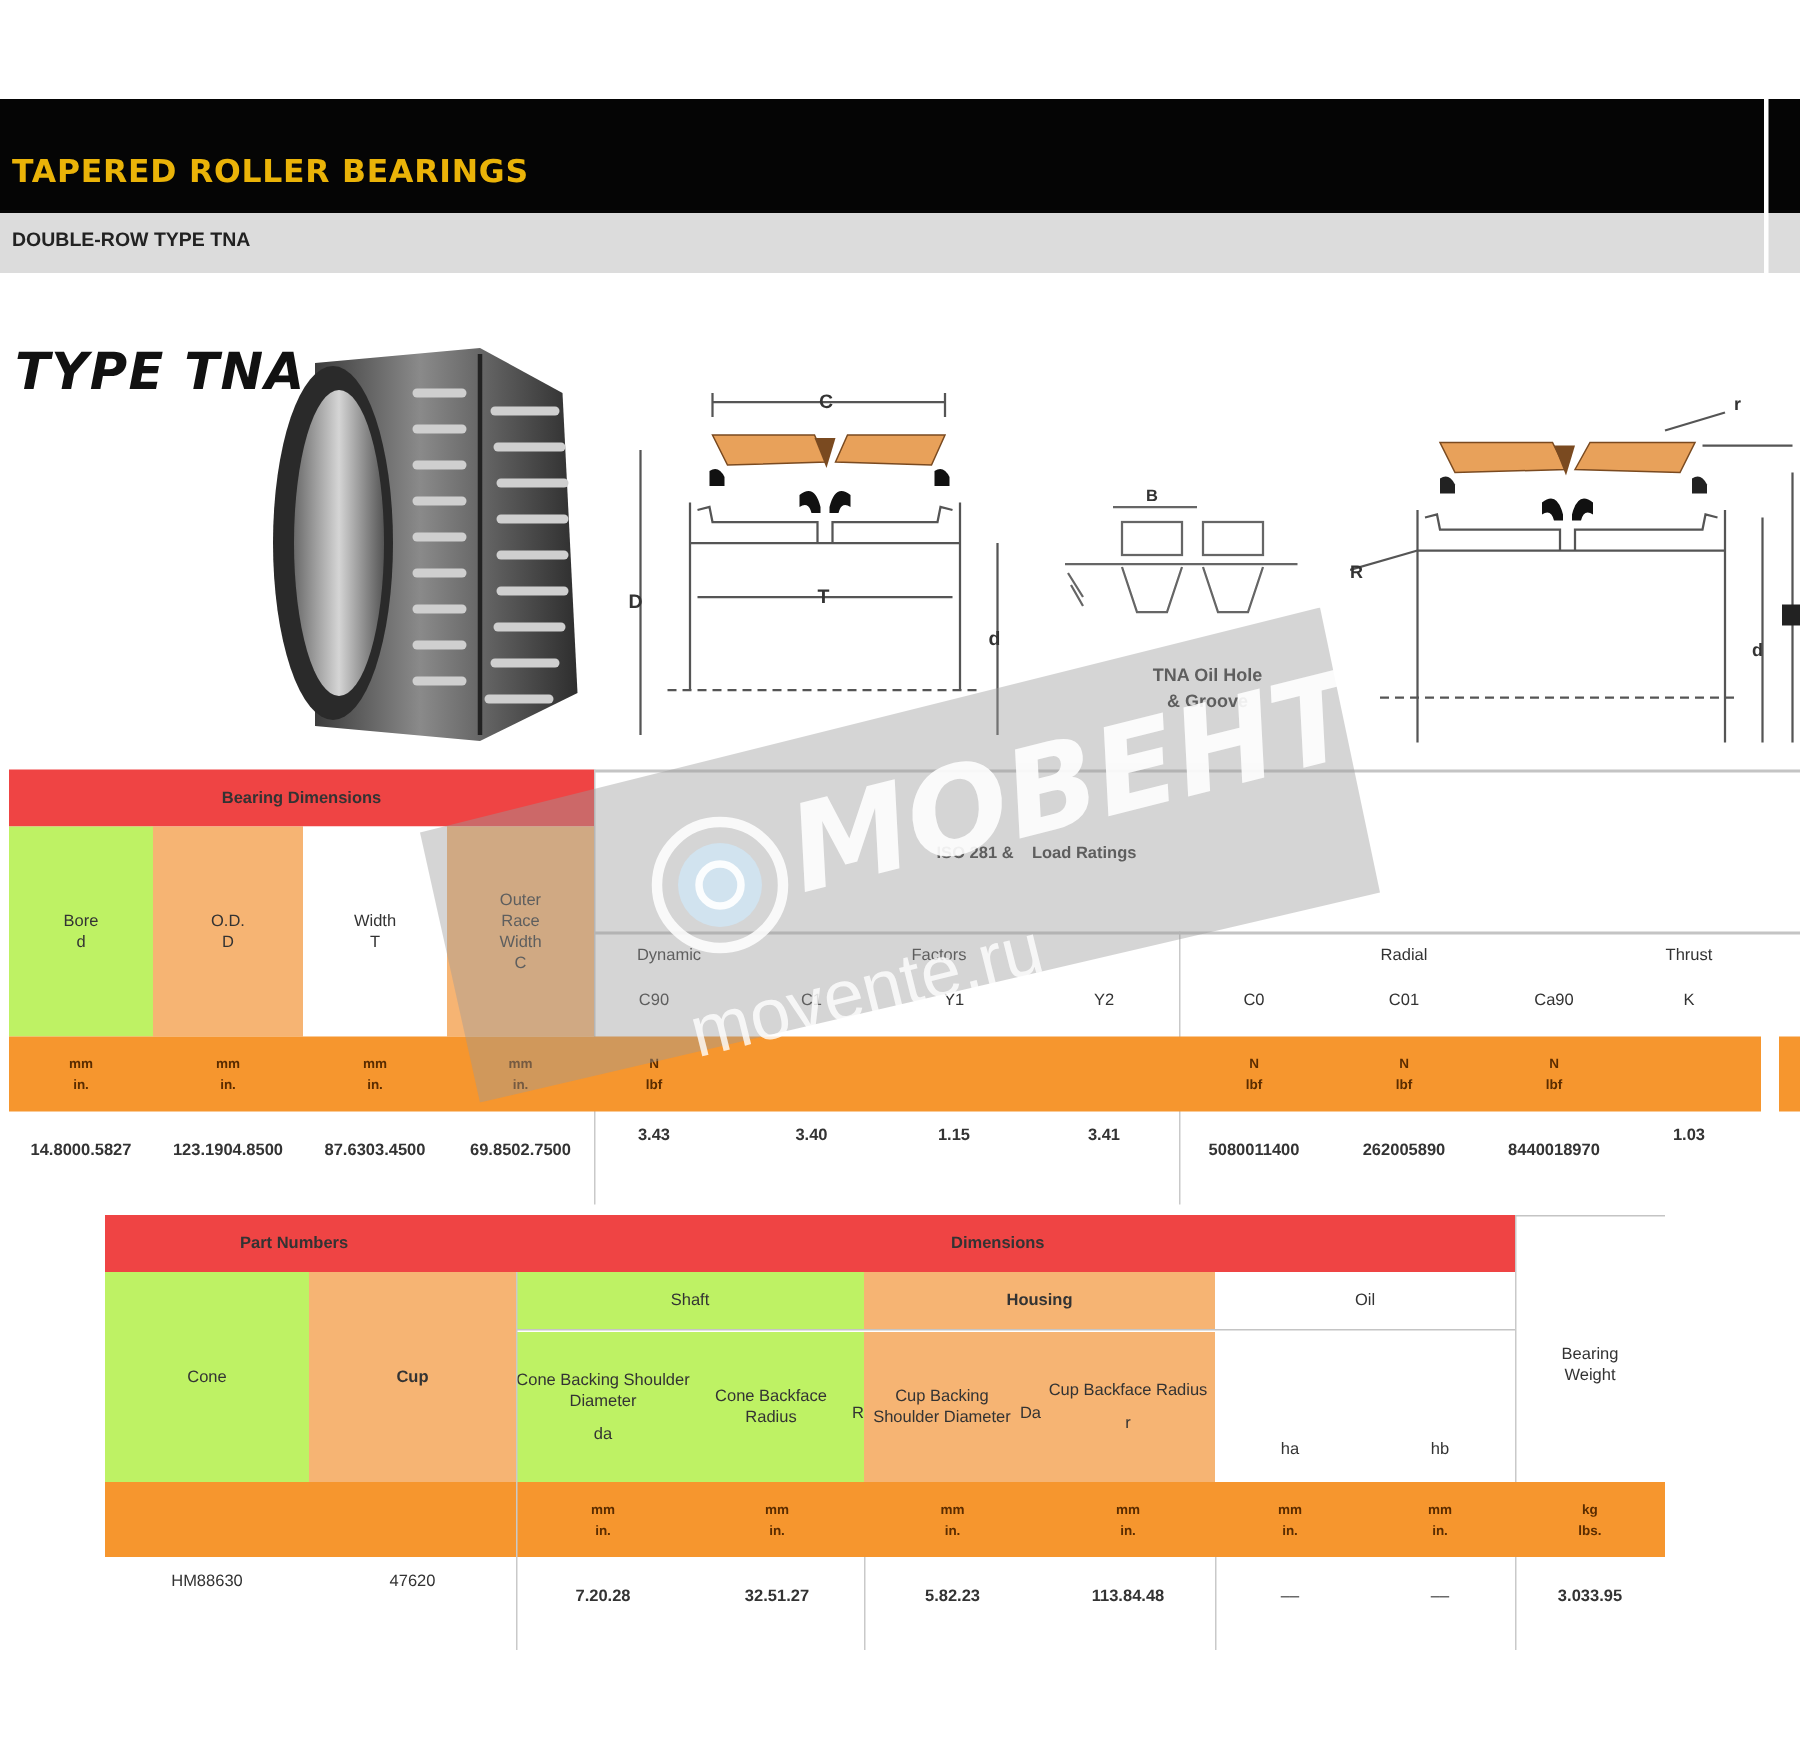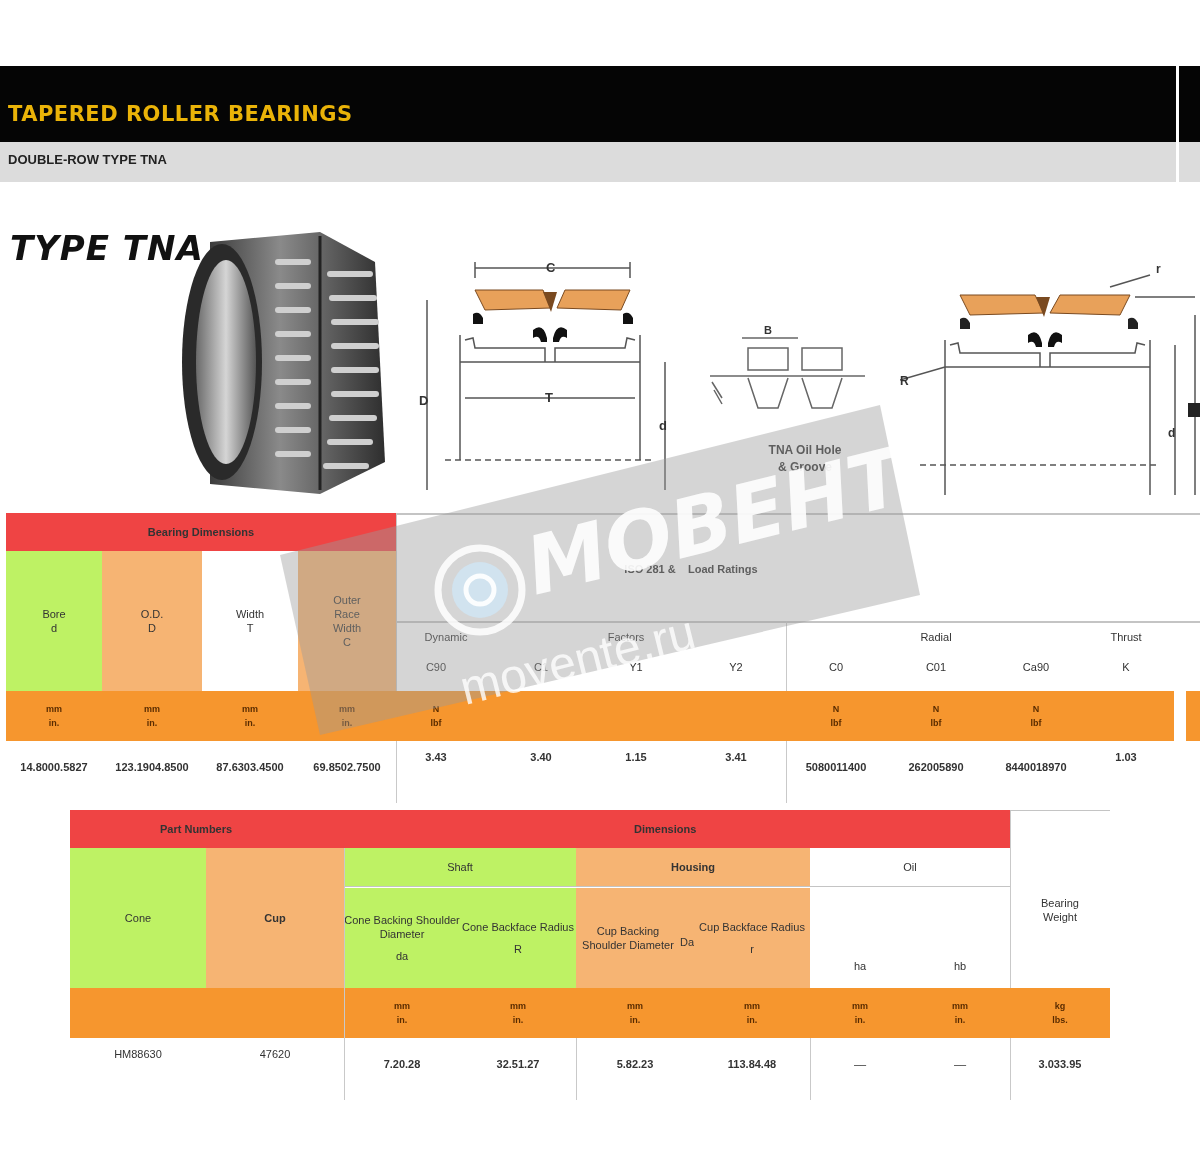--- a/index.html
+++ b/index.html
@@ -286,21 +286,21 @@
   <div class="cell grey-head bold" style="left:274px;top:0;width:666px;height:38px;justify-content:flex-start;padding-left:290px;">Dimensions</div>
 
   <div class="cell light" style="left:0;top:38px;width:136px;height:140px;">Cone</div>
   <div class="cell peach bold" style="left:136px;top:38px;width:138px;height:140px;">Cup</div>
 
   <div class="cell light" style="left:274px;top:38px;width:232px;height:38px;">Shaft</div>
   <div class="cell light" style="left:274px;top:78px;width:116px;height:100px;flex-direction:column;">
       <span>Cone Backing Shoulder Diameter</span>
       <span style="margin-top:8px;">da</span>
     </div>
-  <div class="cell light" style="left:390px;top:78px;width:116px;height:100px;flex-direction:column;justify-content:center;">
+  <div class="cell light" style="left:390px;top:78px;width:116px;height:100px;flex-direction:row;justify-content:center;">
       <span>Cone Backface Radius</span>
       <span style="margin-top:8px;">R</span>
     </div>
 
   <div class="cell peach bold" style="left:506px;top:38px;width:234px;height:38px;">Housing</div>
   <div class="cell peach" style="left:506px;top:78px;width:118px;height:100px;flex-direction:row;">
       <span>Cup Backing Shoulder Diameter</span>
       <span style="margin-top:8px;">Da</span>
     </div>
   <div class="cell peach" style="left:624px;top:78px;width:116px;height:100px;flex-direction:column;">

